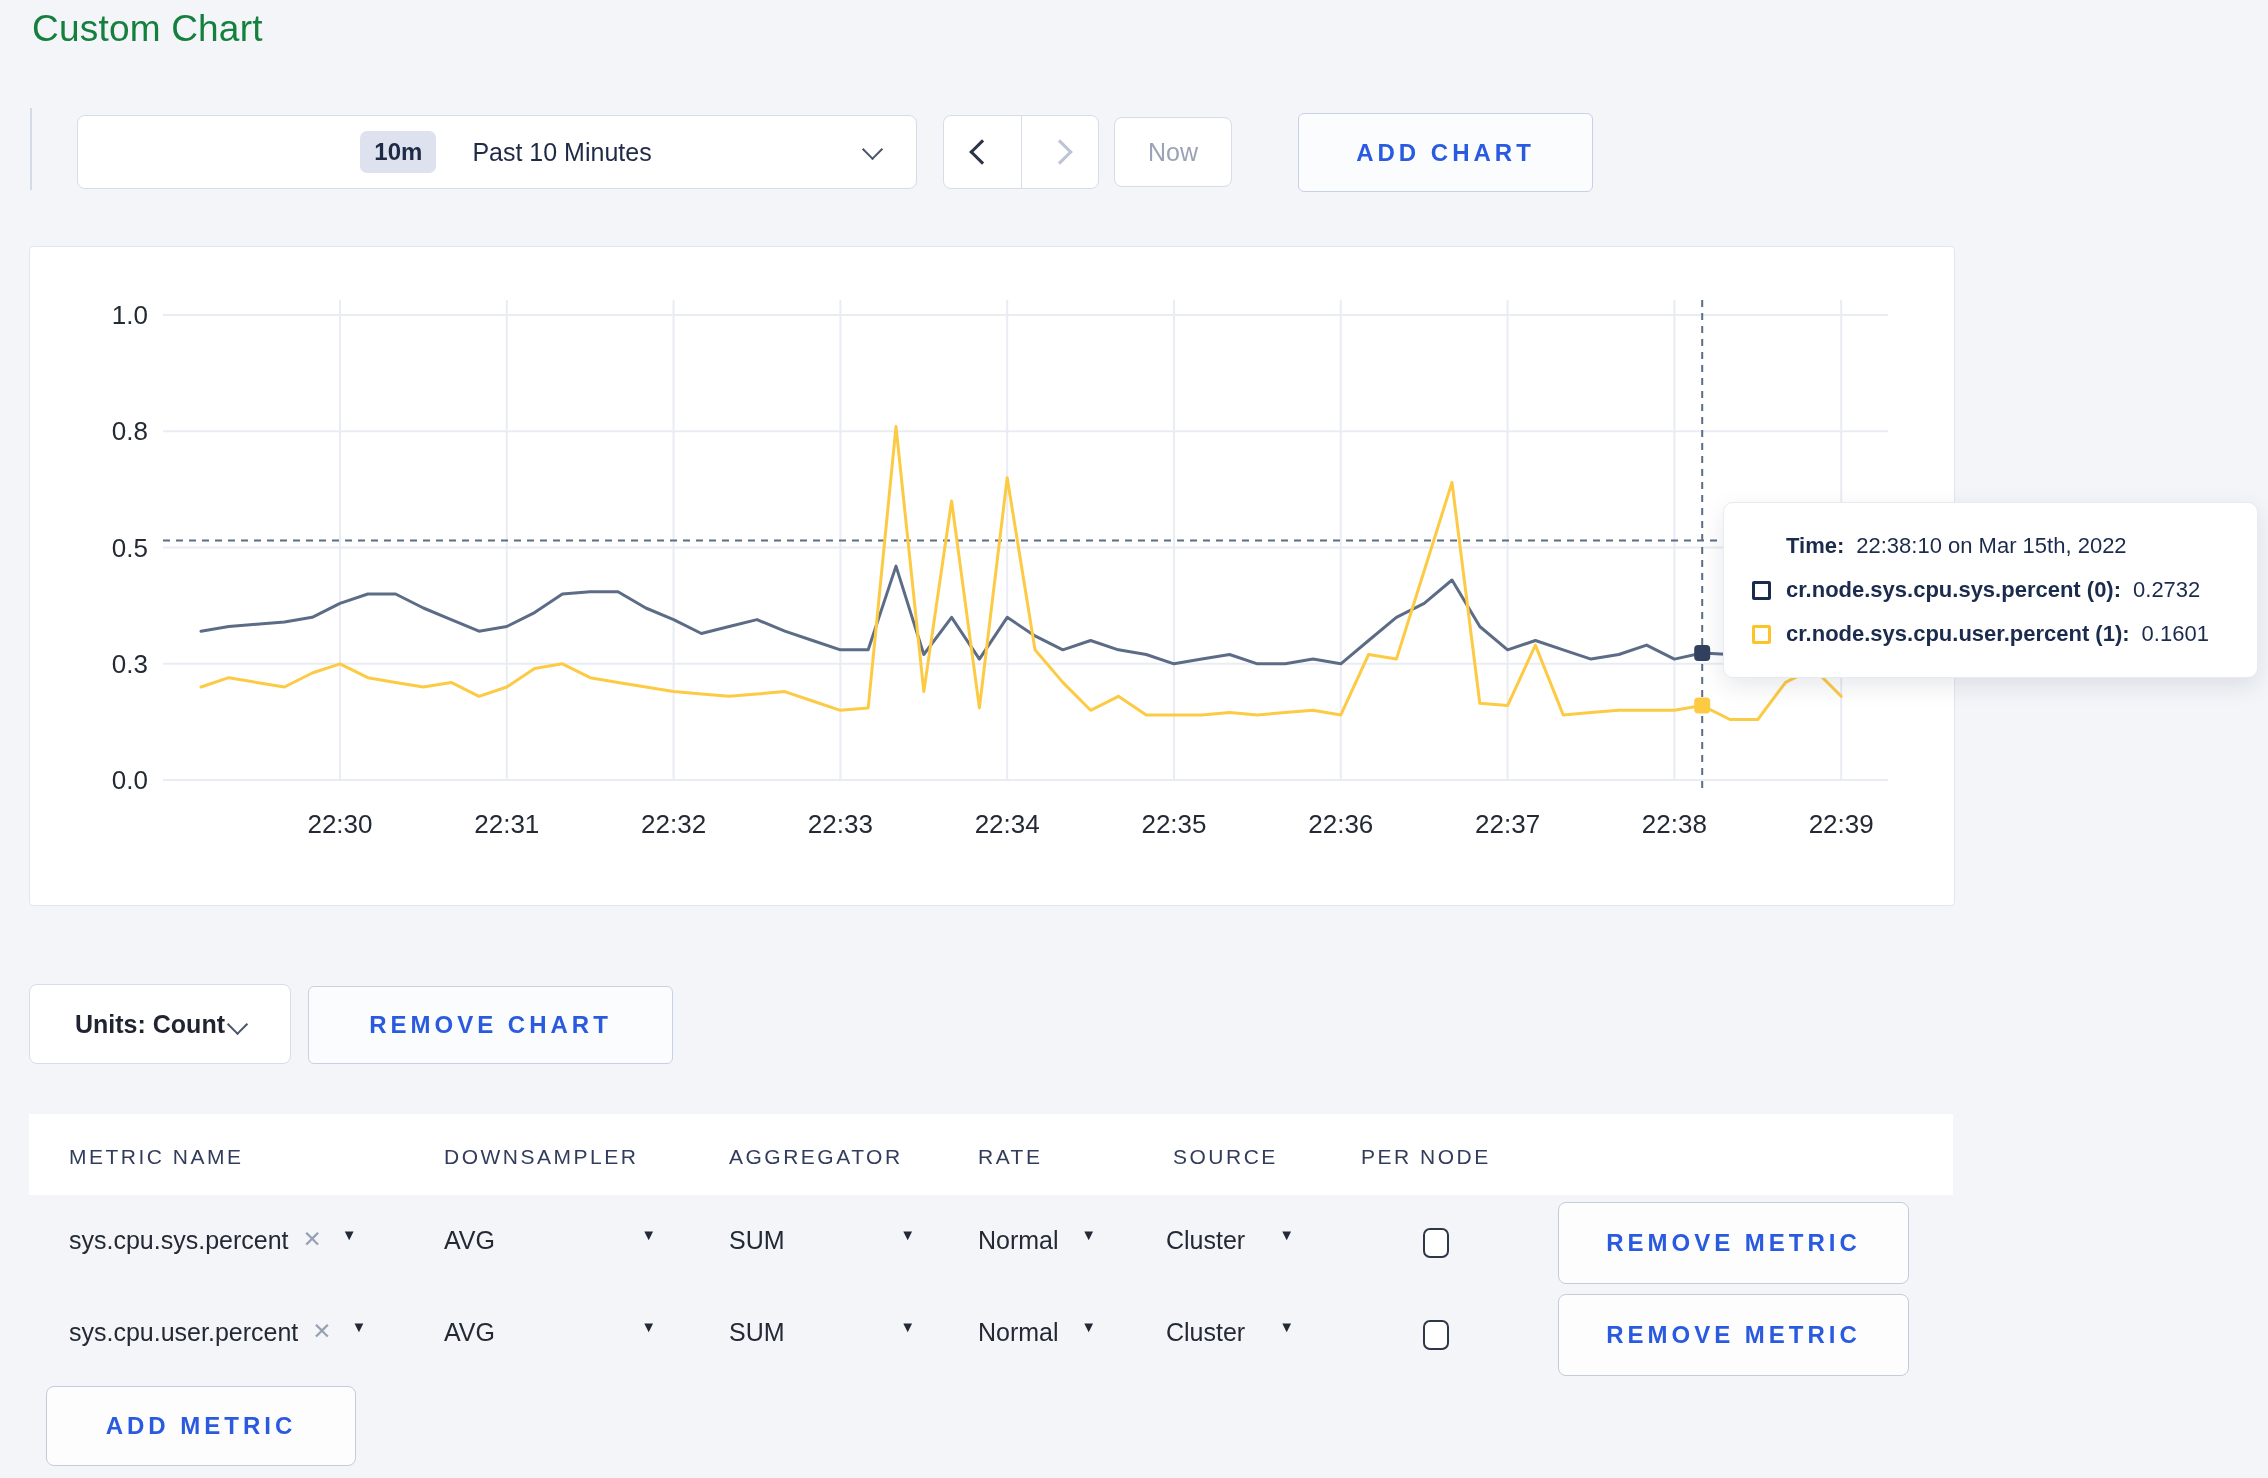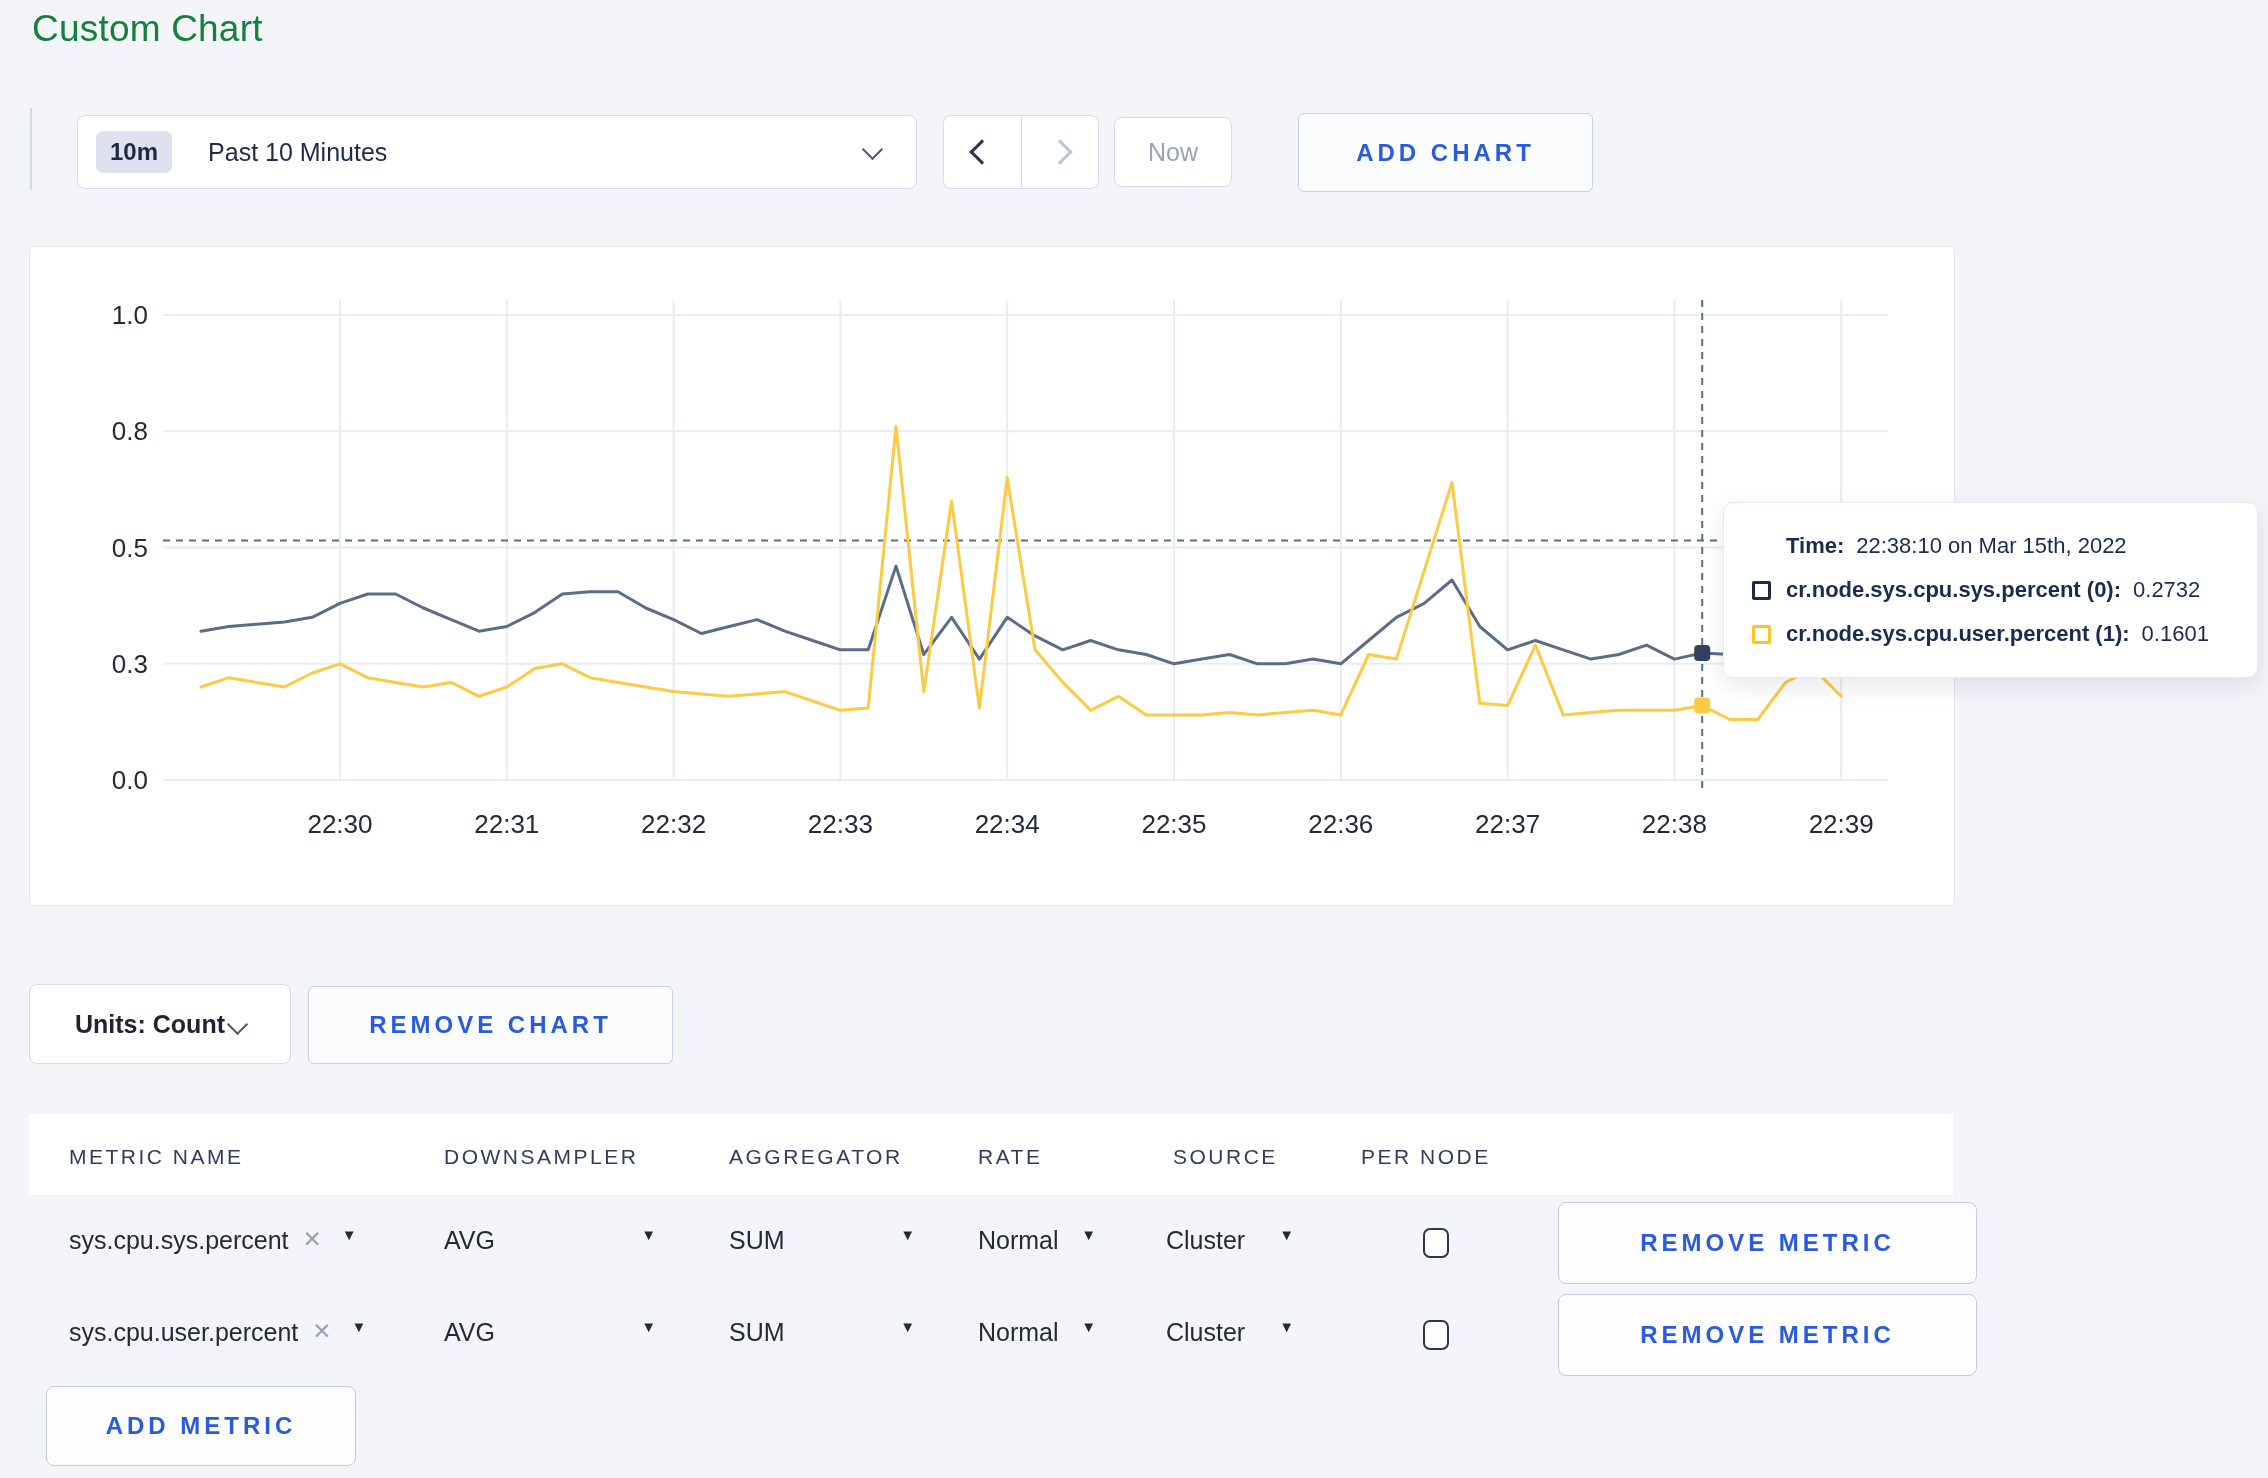--- a/index.html
+++ b/index.html
@@ -4,21 +4,21 @@
 <style>
   html,body{margin:0;padding:0;background:#f3f5f9;font-family:"Liberation Sans",sans-serif;}
   #app{position:relative;width:2268px;height:1478px;background:#f3f5f9;overflow:hidden;color:#242a35;}
   .abs{position:absolute;}
 
   
   #page-title{left:32px;top:8px;font-size:37px;font-weight:500;color:#15803d;letter-spacing:.2px;}
 
   
   #toolbar-divider{left:30px;top:108px;width:2px;height:82px;background:#d4dae6;}
-  .ctl{background:#fff;border:1px solid #d7dce8;border-radius:8px;box-sizing:border-box;display:flex;align-items:center;}
+  .ctl{background:#fff;border:1px solid #d7dce8;border-radius:8px;box-sizing:border-box;display:flex;align-items:center;justify-content:center;}
   #time-dropdown{left:77px;top:115px;width:840px;height:74px;cursor:pointer;}
   #time-badge{margin-left:18px;background:#dde2ee;border-radius:7px;padding:7px 14px;font-weight:bold;font-size:24px;color:#1f2a46;}
   #time-label{margin-left:36px;font-size:25px;color:#1f2a46;}
   .chev{display:inline-block;width:13px;height:13px;border-right:2.5px solid #4a5568;border-bottom:2.5px solid #4a5568;transform:rotate(45deg);}
   #time-chevron{position:absolute;right:36px;top:26px;}
   #range-nav{left:943px;top:115px;width:156px;height:74px;padding:0;}
   .nav-half{width:50%;height:100%;display:flex;align-items:center;justify-content:center;cursor:pointer;}
   #range-prev{border-right:1px solid #d7dce8;}
   .chev-l{width:15px;height:15px;border-left:3.5px solid #2b3346;border-bottom:3.5px solid #2b3346;transform:rotate(45deg);}
   .chev-r{width:15px;height:15px;border-right:3.5px solid #bdc4d3;border-top:3.5px solid #bdc4d3;transform:rotate(45deg);}
@@ -45,21 +45,21 @@
   #remove-chart-button{left:308px;top:986px;width:365px;height:78px;}
 
   
   #table-header-band{left:29px;top:1114px;width:1924px;height:81px;background:#fff;}
   .th{position:absolute;top:1145px;font-size:21px;letter-spacing:2.5px;color:#323d5c;font-weight:500;white-space:nowrap;}
   .cell{position:absolute;display:flex;font-size:25px;color:#242a35;white-space:nowrap;}
   .x-icon{color:#97a1b5;font-size:23px;margin-left:14px;cursor:pointer;}
   .caret{font-size:15px;color:#242a35;margin-left:20px;cursor:pointer;}
   .spread{justify-content:space-between;}
   .checkbox{position:absolute;width:26px;height:30px;border:2.5px solid #2d3748;border-radius:7px;background:#fff;box-sizing:border-box;cursor:pointer;}
-  .rm-btn{position:absolute;width:419px;height:82px;background:#fdfdfe;border:1px solid #c3cbdd;border-radius:8px;}
+  .rm-btn{position:absolute;width:351px;height:82px;background:#fdfdfe;border:1px solid #c3cbdd;border-radius:8px;}
   #add-metric-button{left:46px;top:1386px;width:310px;height:80px;background:#fdfdfe;border:1px solid #c3cbdd;border-radius:8px;}
 </style>
 </head>
 <body>
 
 <div id="app">
 
   <div id="page-title" class="abs">Custom Chart</div>
 
   <div id="toolbar-divider" class="abs"></div>

